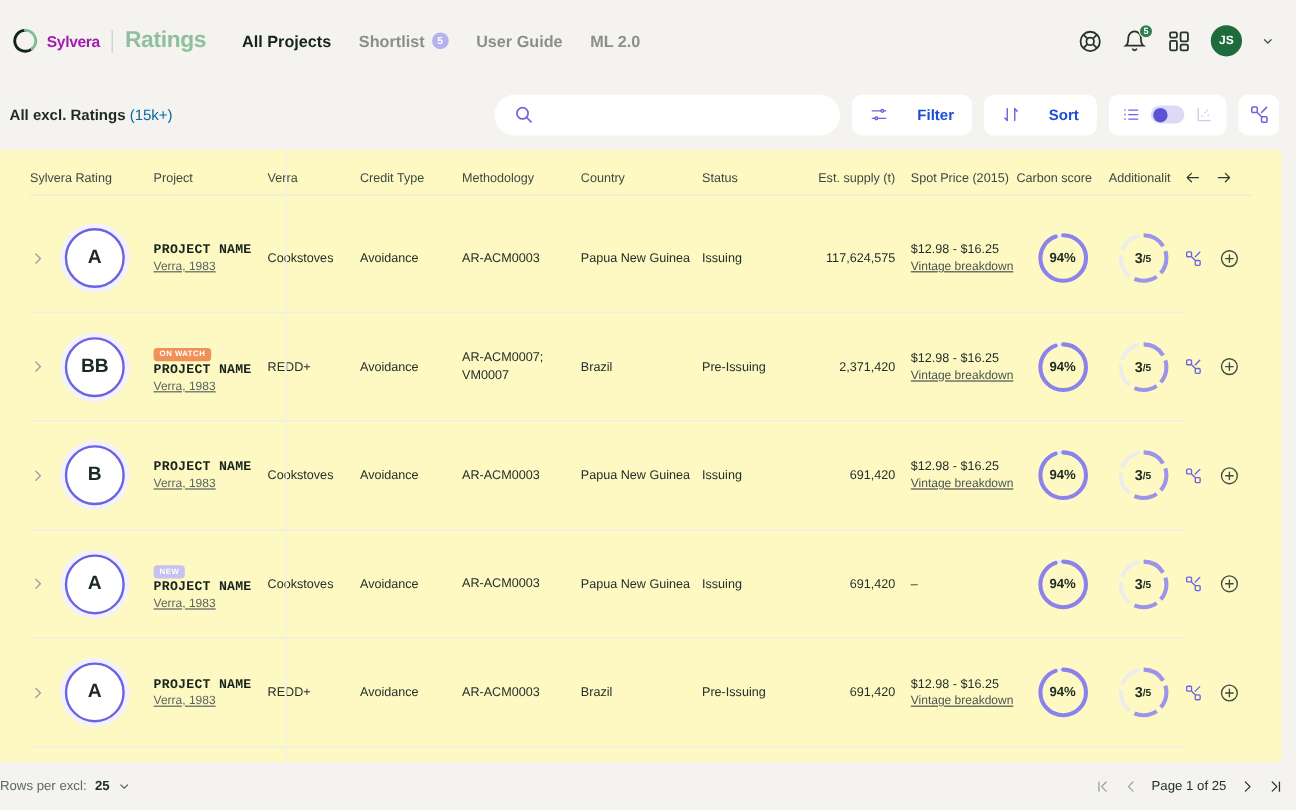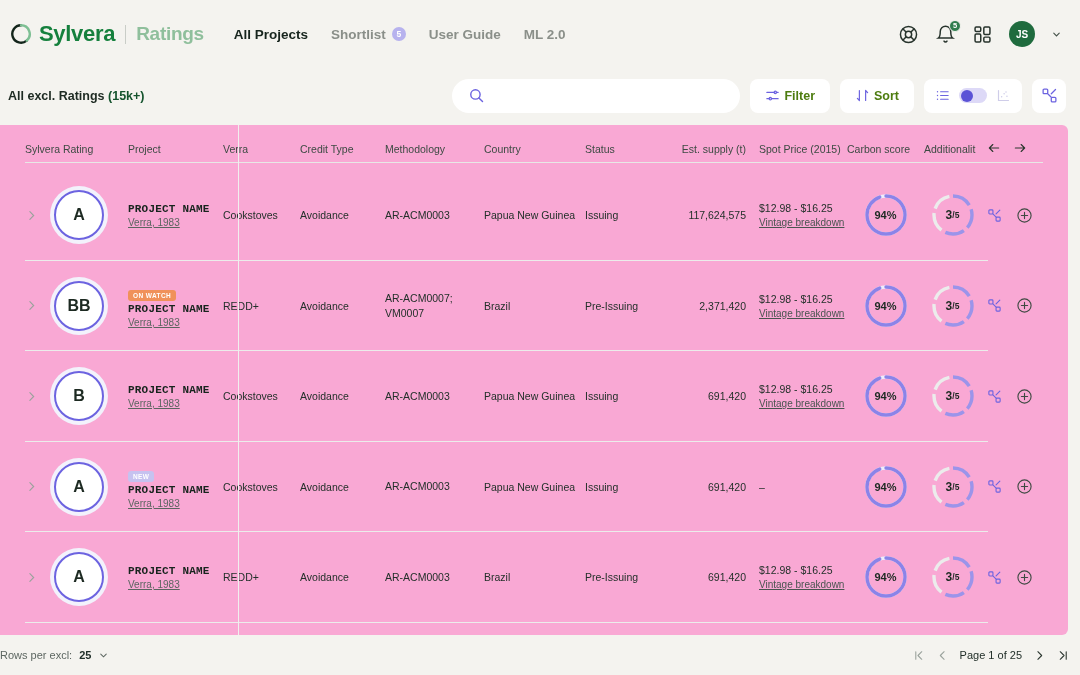--- a/index.html
+++ b/index.html
@@ -14,21 +14,21 @@
   
   .topnav {
     height: 68px;
     display: flex; align-items: center;
     padding: 0 18px 0 10px;
     background: #f4f3ef;
   }
   .brand { display: flex; align-items: center; gap: 7px; margin-right: 30px; }
   .brand-mark { width: 22px; height: 22px; flex: 0 0 22px; }
   .brand-name {
-    font-size: 22px; font-weight: 700; color: #15803d; letter-spacing: -0.3px;
+    font-size: 13px; font-weight: 700; color: #a21caf; letter-spacing: -0.3px;
   }
   .brand-sep { width: 1px; height: 19px; background: #c9cdc7; margin: 0 3px; }
   .brand-sub { font-size: 19px; font-weight: 700; color: #8fbf9c; letter-spacing: -0.3px; }
 
   .nav-links { display: flex; align-items: flex-start; gap: 23px; }
   .nav-link {
     font-size: 13.5px; color: #8a8f89; font-weight: 600; cursor: pointer;
     display: flex; align-items: center; gap: 6px; white-space: nowrap;
   }
   .nav-link.active { color: #16241d; font-weight: 700; }
@@ -63,36 +63,36 @@
   }
   .tab-pill {
     background: #1b3a2a; color: #fff; font-size: 12.5px; font-weight: 700;
     padding: 8px 17px; border-radius: 18px; cursor: pointer; white-space: nowrap;
   }
   .tab-pill .cnt { color: #b3c4b9; font-weight: 600; }
   .tab-plain {
     font-size: 12.5px; font-weight: 700; color: #1d2a22; cursor: pointer;
     white-space: nowrap;
   }
-  .tab-plain .cnt { color: #14532d; font-weight: 700; }
+  .tab-plain .cnt { color: #0369a1; font-weight: 400; }
 
   .tb-right { margin-left: auto; display: flex; align-items: center; gap: 10px; }
   .search-box {
     background: #fff; border-radius: 20px; height: 34px; width: 288px;
     display: flex; align-items: center; padding: 0 14px 0 16px; gap: 8px;
   }
   .search-box input {
     border: 0; outline: none; flex: 1; font-size: 12px;
     font-family: "Liberation Sans", sans-serif; color: #3b4640; background: transparent;
   }
   .search-box input::placeholder { color: #a3a8a4; }
   .tool-btn {
     background: #fff; border-radius: 8px; height: 34px;
-    display: flex; align-items: center; gap: 4px; padding: 0 15px;
-    font-size: 12.5px; font-weight: 700; color: #4d7c0f; cursor: pointer;
+    display: flex; align-items: center; gap: 24px; padding: 0 15px;
+    font-size: 12.5px; font-weight: 700; color: #1d4ed8; cursor: pointer;
   }
   .viewgroup {
     background: #fff; border-radius: 8px; height: 34px;
     display: flex; align-items: center; gap: 9px; padding: 0 11px;
   }
   .toggle {
     width: 28px; height: 15px; border-radius: 8px; background: #ddd9f7;
     position: relative; cursor: pointer; flex: 0 0 28px;
   }
   .toggle::after {
@@ -100,21 +100,21 @@
     width: 12px; height: 12px; border-radius: 50%; background: #5b53d6;
   }
   .sq-btn {
     background: #fff; border-radius: 8px; height: 34px; width: 34px;
     display: flex; align-items: center; justify-content: center; cursor: pointer;
   }
 
   
   .card {
     position: absolute; left: 0; right: 12px; top: 125px; bottom: 40px;
-    background: #f9a8d4; border-radius: 0 6px 6px 0; overflow: hidden;
+    background: #fef9c3; border-radius: 0 6px 6px 0; overflow: hidden;
   }
   .thead {
     display: flex; align-items: flex-end; height: 38px;
     padding: 0 0 7px 0; border-bottom: 1px solid #e8e8e6;
     margin: 0 25px 0 25px;
   }
   .th {
     font-size: 10.5px; color: #3d4a43; white-space: nowrap;
     overflow: hidden;
   }

